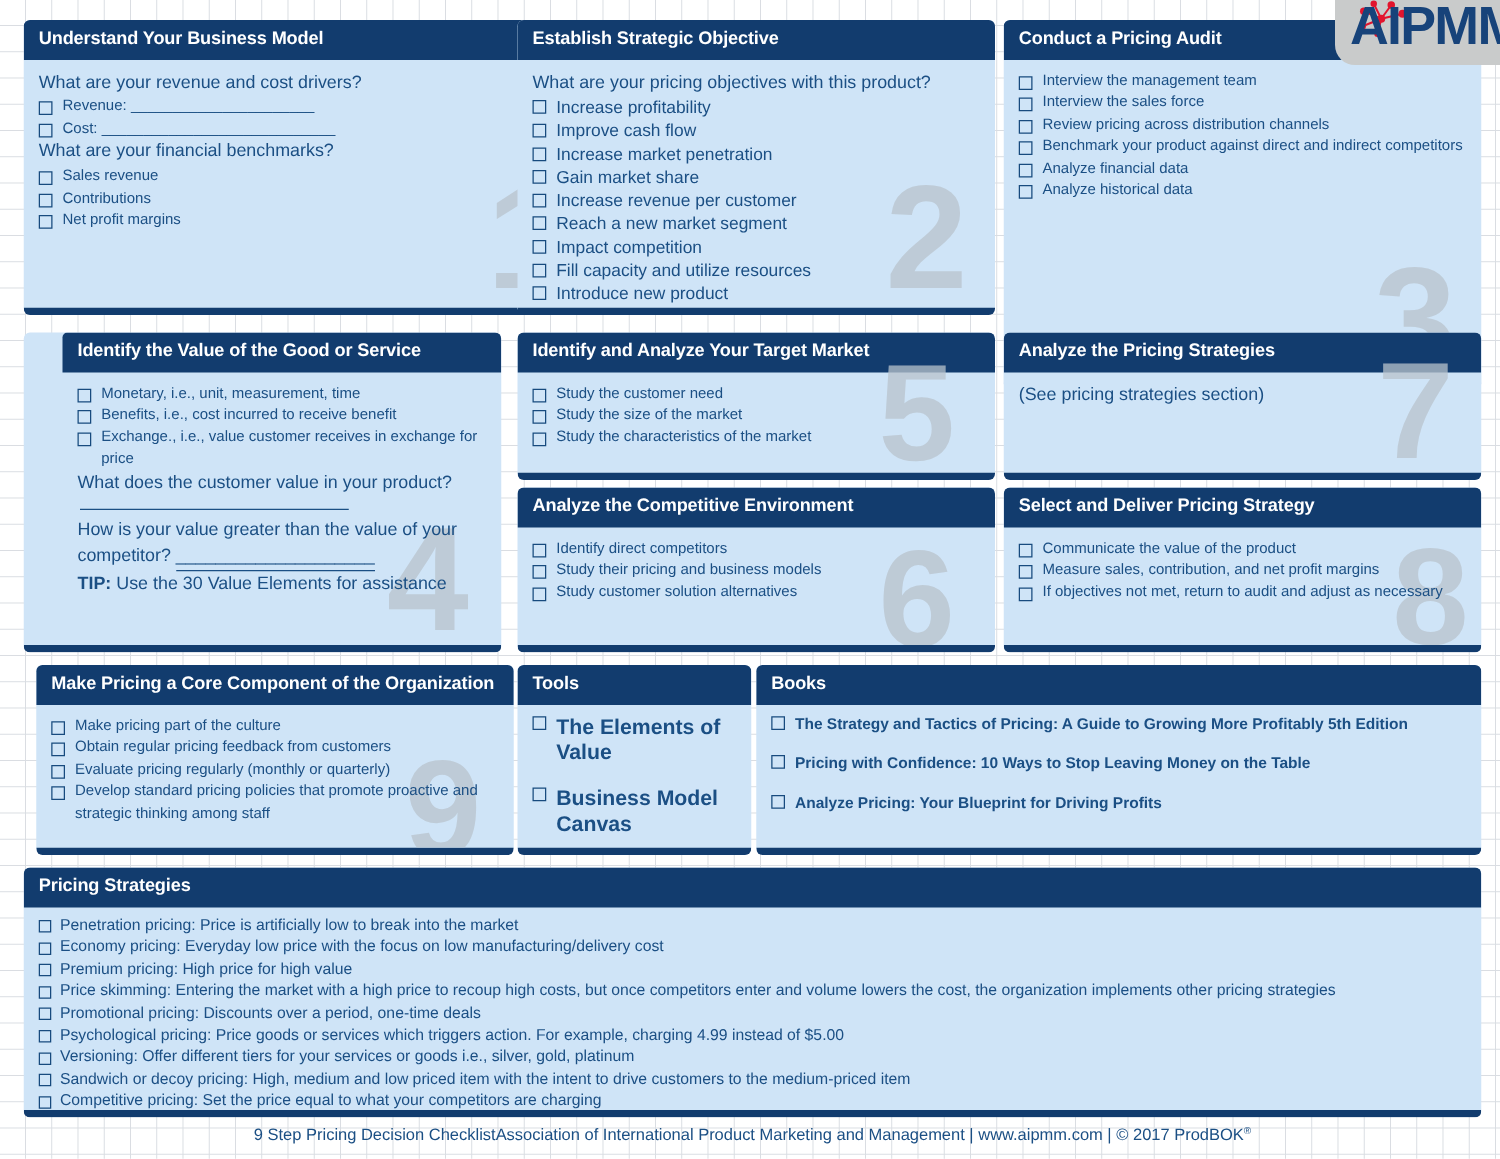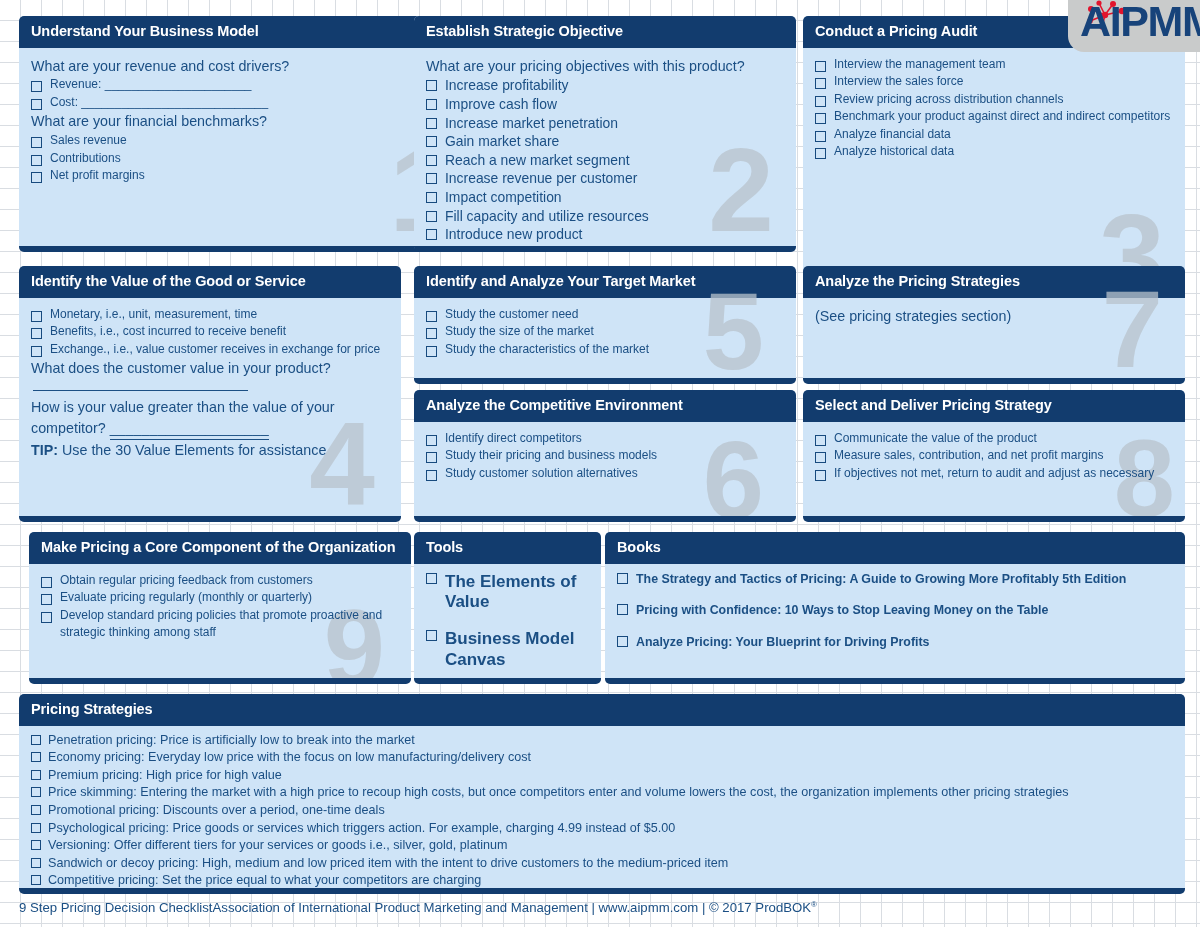--- a/index.html
+++ b/index.html
@@ -87,21 +87,21 @@
   .tight .cb { margin-top: 4px; }
 
   .ul { text-decoration: none; border-bottom: 1.4px solid #1b4f84; display: inline-block; }
   .blank-line { border-bottom: 1.4px solid #1b4f84; width: 215px; height: 1px; margin: 11px 0 6px 2px; position: relative; z-index: 2; }
   b.tip { font-weight: bold; }
 
   
   #card1 { left: 19px;  top: 16px;  width: 462px; height: 236px; }
   #card2 { left: 414px; top: 16px;  width: 382px; height: 236px; }
   #card3 { left: 803px; top: 16px;  width: 382px; height: 296px; }
-  #card4 { left: 19px;  top: 266px; width: 382px; height: 256px; }
+  #card4 { left: 19px;  top: 266px; width: 382px; height: 256px; padding-left: 31px; }
   #card5 { left: 414px; top: 266px; width: 382px; height: 118px; }
   #card6 { left: 414px; top: 390px; width: 382px; height: 132px; }
   #card7 { left: 803px; top: 266px; width: 382px; height: 118px; }
   #card8 { left: 803px; top: 390px; width: 382px; height: 132px; }
   #card9 { left: 29px;  top: 532px; width: 382px; height: 152px; }
   #tools { left: 414px; top: 532px; width: 187px; height: 152px; }
   #books { left: 605px; top: 532px; width: 580px; height: 152px; }
   #strategies { left: 19px; top: 694px; width: 1166px; height: 200px; }
 
   #card1 .ghost { right: 26px; bottom: 8px; font-size: 118px; }
@@ -118,29 +118,30 @@
   .spaced .row { margin-bottom: 17px; font-weight: bold; font-size: 17px; line-height: 1.2; }
   .spaced .cb { width: 11px; height: 11px; margin-top: 1px; }
   #books .spaced .row { font-size: 12.4px; }
 
   
   #strategies .card-body { padding: 6px 10px 4px 12px; }
   #strategies .row {
     font-size: 12.6px;
     line-height: 1.28;
     margin-bottom: 1.5px;
+    align-items: center;
   }
   #strategies .cb { width: 10px; height: 10px; margin-top: 3px; margin-right: 7px; }
 
   
   .footer {
     position: absolute;
     left: 19px; right: 15px; top: 900px;
     display: flex;
-    justify-content: flex-start;
+    justify-content: center;
     align-items: baseline;
     font-size: 13.2px;
     color: #1b4f84;
   }
   .footer .right sup { font-size: 8px; vertical-align: super; }
 
   
   .logo {
     position: absolute;
     right: 0px; top: -14px;
@@ -236,25 +237,25 @@
         <div class="row">
             <span class="cb"></span>
             <span class="txt">Increase market penetration</span>
           </div>
         <div class="row">
             <span class="cb"></span>
             <span class="txt">Gain market share</span>
           </div>
         <div class="row">
             <span class="cb"></span>
+            <span class="txt">Increase revenue per customer</span>
+          </div>
+        <div class="row">
+            <span class="cb"></span>
             <span class="txt">Reach a new market segment</span>
-          </div>
-        <div class="row">
-            <span class="cb"></span>
-            <span class="txt">Increase revenue per customer</span>
           </div>
         <div class="row">
             <span class="cb"></span>
             <span class="txt">Impact competition</span>
           </div>
         <div class="row">
             <span class="cb"></span>
             <span class="txt">Fill capacity and utilize resources</span>
           </div>
         <div class="row">
@@ -396,20 +397,24 @@
     </div>
   </div>
 
   <div class="card" id="card9">
     <div class="card-head">Make Pricing a Core Component of the Organization</div>
     <div class="card-body">
       <div class="ghost">9</div>
       <div class="rows">
         <div class="row">
             <span class="cb"></span>
+            <span class="txt">Make pricing part of the culture</span>
+          </div>
+        <div class="row">
+            <span class="cb"></span>
             <span class="txt">Obtain regular pricing feedback from customers</span>
           </div>
         <div class="row">
             <span class="cb"></span>
             <span class="txt">Evaluate pricing regularly (monthly or quarterly)</span>
           </div>
         <div class="row">
             <span class="cb"></span>
             <span class="txt">Develop standard pricing policies that promote proactive and strategic thinking among staff</span>
           </div>

